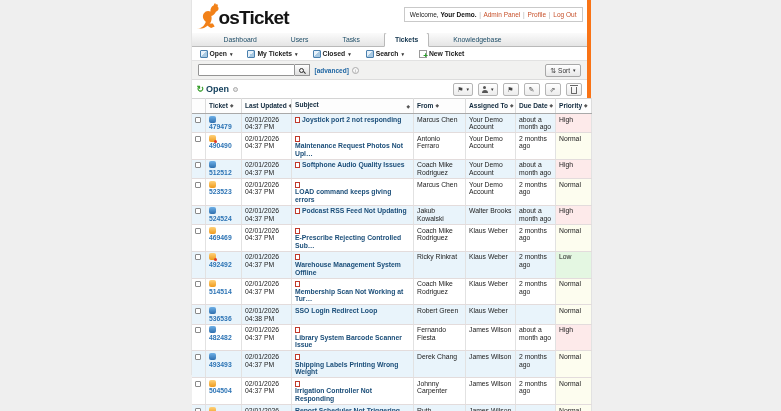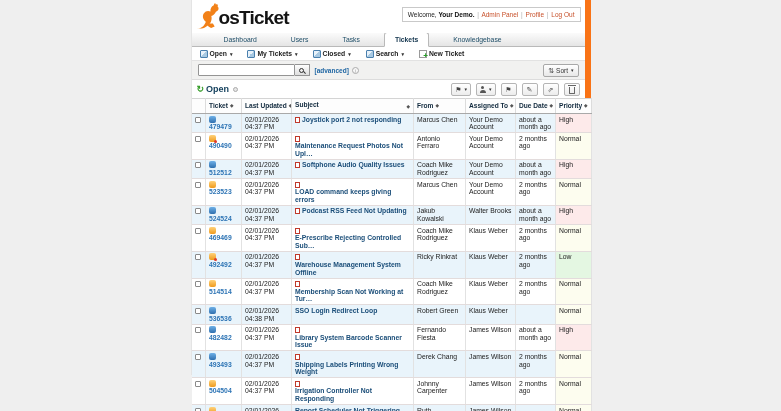--- a/index.html
+++ b/index.html
@@ -1,20 +1,20 @@
 <!DOCTYPE html>
 <html><head>
 <meta charset="utf-8">
 <style>
   html,body{margin:0;padding:0;}
   body{font-family:"Liberation Sans",sans-serif;background:#efefef;}
   *{box-sizing:border-box;}
   a{cursor:pointer;}
   .viewport{width:781px;height:411px;overflow:hidden;background:#efefef;position:relative;}
-  .app{width:400px;height:375px;margin:0 auto;background:#fff;position:relative;border-left:1px solid #e4e4e4;border-right:6px solid #f97316;}
+  .app{width:400px;height:375px;margin:0 auto;background:#fff;position:relative;border-left:1px solid #e4e4e4;border-right:4px solid #f97316;}
 
   
   .topbar{height:33px;position:relative;background:#fff;}
   .logo{position:absolute;left:3px;top:1px;display:flex;align-items:flex-end;}
   .logo svg{width:27px;height:30px;}
   .logo-text{font-size:19px;font-weight:bold;color:#141414;letter-spacing:-0.8px;line-height:26px;margin-left:-3px;}
   .welcome{position:absolute;right:4px;top:7px;border:1px solid #c9c9c9;background:#fff;padding:3px 5px;font-size:6.5px;color:#222;white-space:nowrap;}
   .welcome b{color:#111;}
   .welcome a{color:#c7502a;text-decoration:none;}
   .welcome .sep{color:#b0b0b0;margin:0 1px;}

